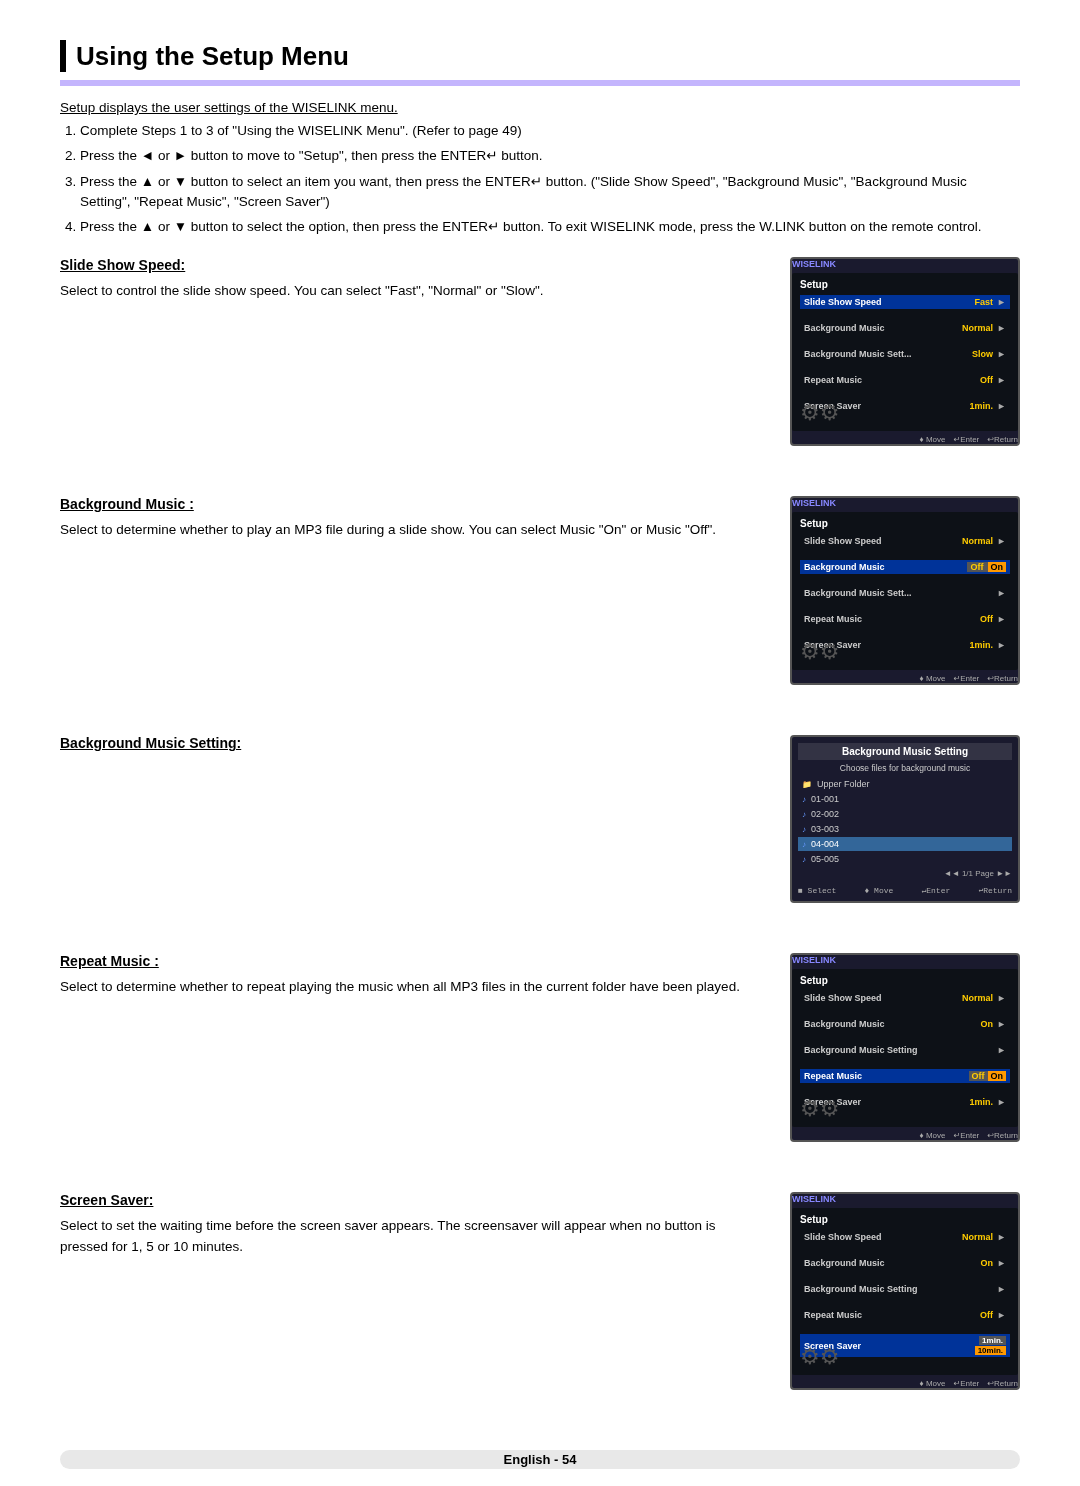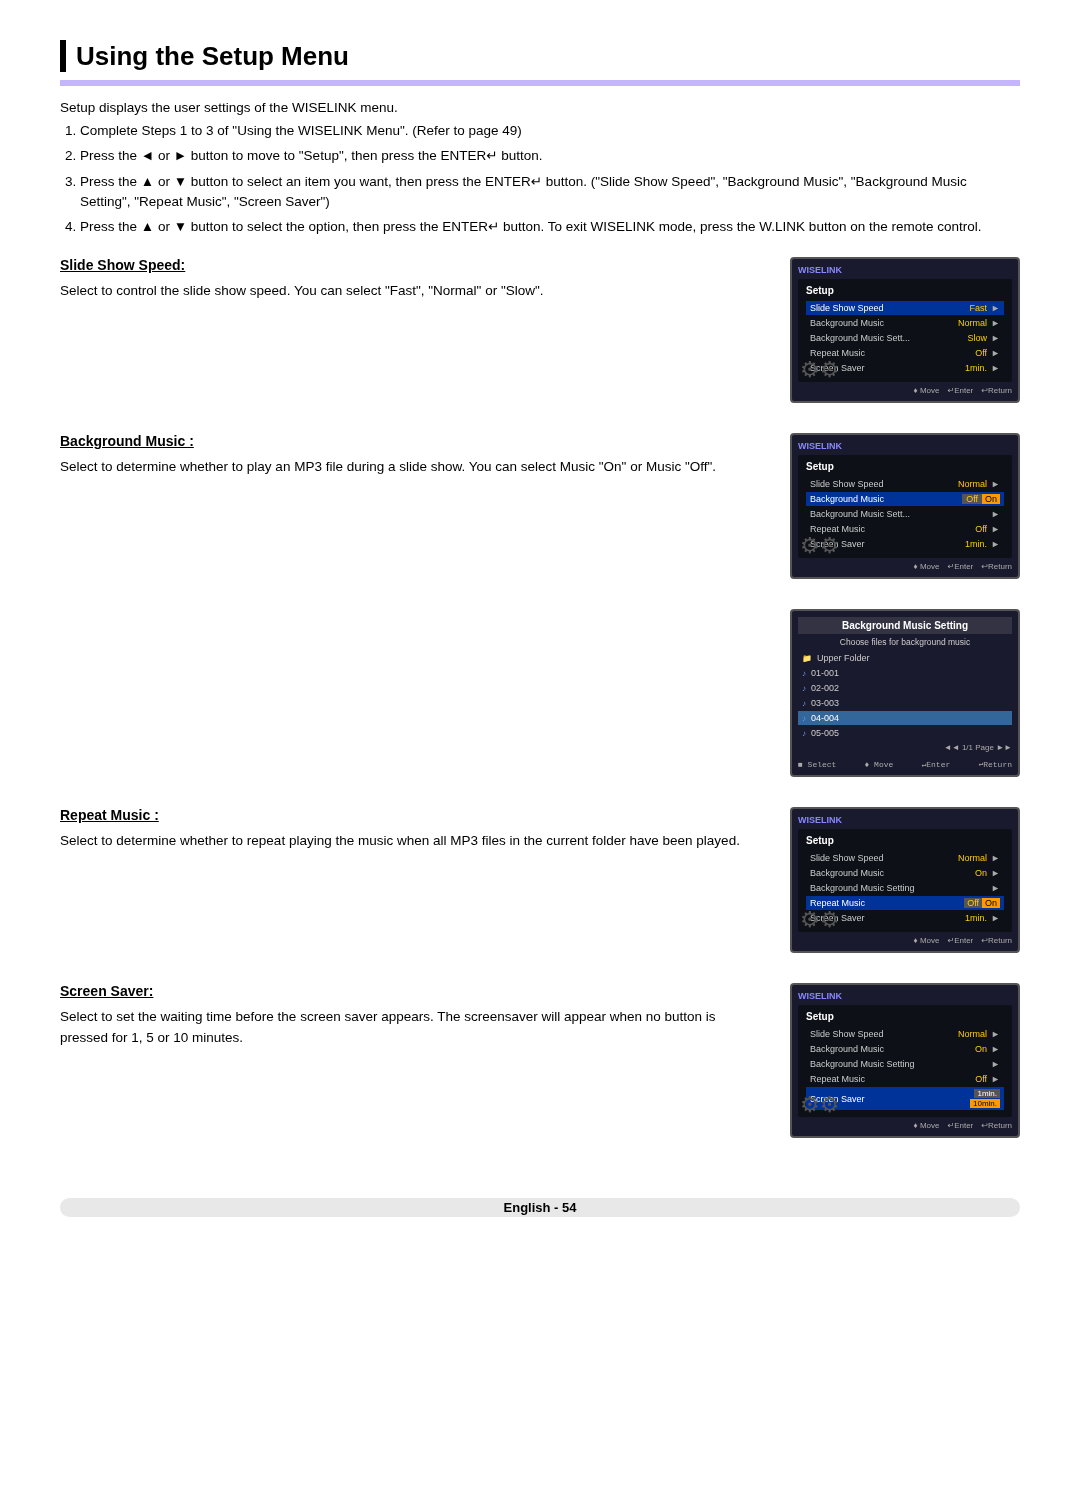--- a/index.html
+++ b/index.html
@@ -22,48 +22,49 @@
       align-items: center;
       gap: 10px;
     }
     .page-title::before {
       content: '';
       display: inline-block;
       width: 6px;
       height: 32px;
       background: #000;
     }
-    .intro-text { margin-bottom: 6px; font-size: 13.5px; }
+    .intro-text { margin-bottom: 6px; font-size: 13.5px; text-decoration: underline; }
     .numbered-list { margin-left: 20px; margin-bottom: 6px; }
     .numbered-list li { margin-bottom: 5px; font-size: 13.5px; line-height: 1.5; }
     .content-area {
       display: flex;
       flex-direction: column;
       margin-top: 20px;
+      gap: 20px;
     }
     .section-row {
       display: flex;
       margin-bottom: 30px;
       align-items: flex-start;
     }
     .section-text { flex: 1; padding-right: 30px; }
     .section-heading {
       font-weight: bold;
       text-decoration: underline;
       font-size: 14px;
       margin-bottom: 8px;
     }
     .section-body { font-size: 13.5px; line-height: 1.55; }
     .tv-screen {
       width: 230px;
       min-width: 230px;
       background: #1a1a2e;
       border: 2px solid #555;
       border-radius: 4px;
-      padding: 6px;
+      padding: 0;
       position: relative;
     }
     .tv-brand {
       color: #8888ff;
       font-size: 9px;
       font-weight: bold;
       margin-bottom: 4px;
     }
     .tv-inner {
       background: #0d1117;
@@ -76,21 +77,22 @@
       font-weight: bold;
       margin-bottom: 5px;
     }
     .menu-row {
       display: flex;
       justify-content: flex-end;
       align-items: center;
       padding: 2px 4px;
       font-size: 9px;
       color: #ccc;
-      margin-bottom: 1px;
+      margin-bottom: 12px;
+      font-weight: bold;
     }
     .menu-row.selected {
       background: #003399;
       color: #fff;
     }
     .menu-row .label { flex: 1; }
     .menu-row .value { color: #ffcc00; font-size: 9px; }
     .menu-row .arrow { color: #aaa; font-size: 9px; margin-left: 4px; }
     .tv-footer {
       display: flex;
@@ -260,20 +262,21 @@
         <span>♦ Move</span>
         <span>↵Enter</span>
         <span>↩Return</span>
       </div>
       <div class="gear-icon">⚙⚙</div>
     </div>
   </div>
 
   <div class="section-row">
     <div class="section-text">
+      <div class="section-heading">Background Music Setting:</div>
     </div>
     <div class="bms-screen">
       <div class="bms-title">Background Music Setting</div>
       <div class="bms-subtitle">Choose files for background music</div>
       <div class="bms-item folder">
         <span class="file-icon">📁</span>
         <span>Upper Folder</span>
       </div>
       <div class="bms-item">
         <span class="file-icon">♪</span>

